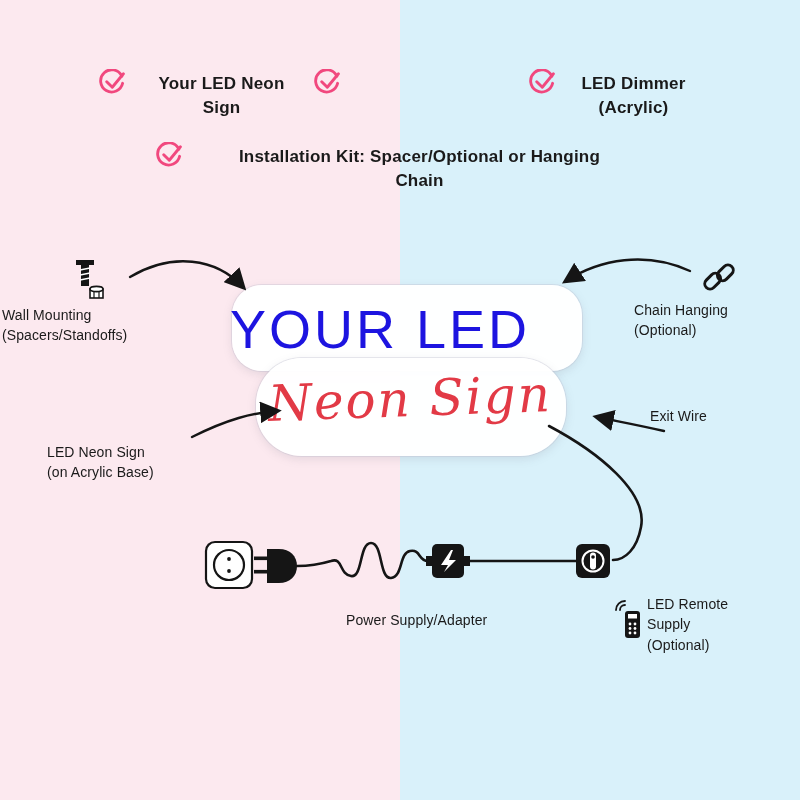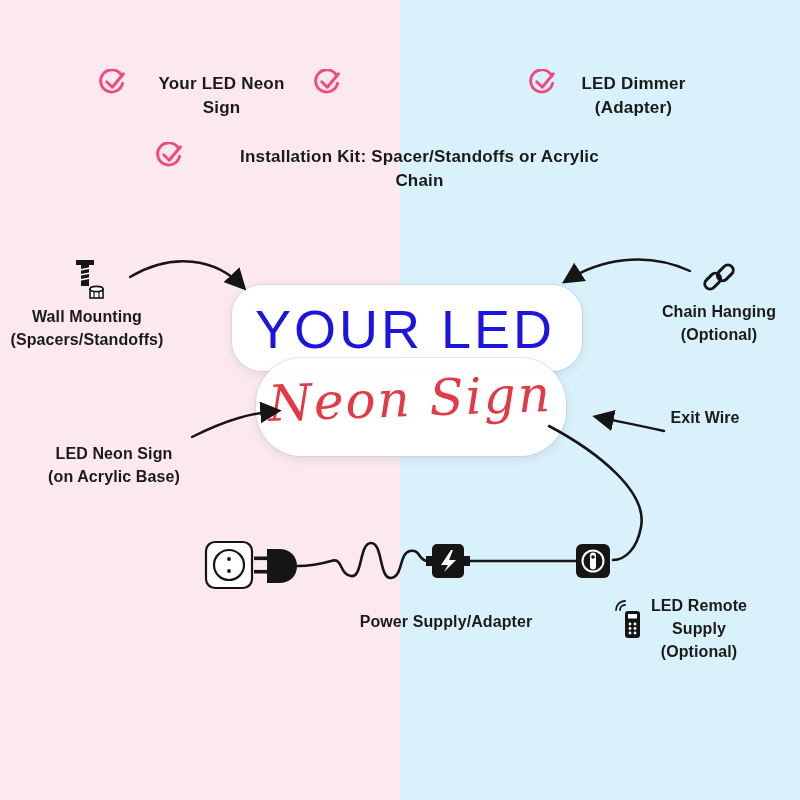--- a/index.html
+++ b/index.html
@@ -9,27 +9,27 @@
   .bg-right { position:absolute; left:400px; top:0; width:400px; height:800px; background:var(--bg-right,#d9f1fa); }
 
   .check-item { position:absolute; display:flex; gap:8px; align-items:flex-start; }
   .check-icon { width:27px; height:27px; flex:none; margin-top:-3px; }
   .check-item .txt { flex:1; white-space:pre-line; text-align:center; font-size:17px; font-weight:600; line-height:1.4; letter-spacing:0.2px; }
 
   .blob { position:absolute; background:rgba(255,255,255,0.96); box-shadow:0 0 0 1px rgba(190,190,205,0.35), 0 3px 10px rgba(120,120,140,0.18); }
   .blob-top    { left:232px; top:285px; width:350px; height:86px; border-radius:30px; }
   .blob-bottom { left:256px; top:358px; width:310px; height:98px; border-radius:46px; }
 
-  .sign-title { position:absolute; left:230px; top:298px; width:350px; text-align:center;
+  .sign-title { position:absolute; left:230px; top:298px; width:350px; 
                 font-size:54px; letter-spacing:3px; font-weight:400; color:var(--sign-blue,#1d14e0); }
   .sign-subtitle { position:absolute; left:250px; top:370px; width:320px; text-align:center;
                 font-family:"DejaVu Serif", serif; font-style:italic; font-size:50px; font-weight:500;
                 color:var(--sign-red,#e23a46); transform:rotate(-2deg); letter-spacing:2px; }
 
-  .small-label { position:absolute; font-size:16px; font-weight:700; text-align:center;
+  .small-label { position:absolute; font-size:14px; font-weight:400; text-align:left;
                  white-space:pre-line; line-height:1.45; letter-spacing:0.1px; }
 
   .icon-abs { position:absolute; }
   .overlay { position:absolute; left:0; top:0; width:800px; height:800px; }
 </style>
 </head>
 <body>
 
 <div class="canvas">
   <div class="bg-left"></div>
@@ -50,29 +50,29 @@
       <path d="M11,16 L18,23 L32,6" fill="none" stroke="var(--check-pink,#f1487e)" stroke-width="3.6" stroke-linecap="round" stroke-linejoin="round"></path>
     </svg>
   </div>
 
   <div class="check-item" style="left:528px;top:72px;width:176px">
     <svg class="check-icon" viewBox="0 0 34 34">
       <path d="M30,9 A14,14 0 1 0 31,18" fill="none" stroke="var(--check-pink,#f1487e)" stroke-width="3.6" stroke-linecap="round"></path>
       <path d="M11,16 L18,23 L32,6" fill="none" stroke="var(--check-pink,#f1487e)" stroke-width="3.6" stroke-linecap="round" stroke-linejoin="round"></path>
     </svg>
     <div class="txt">LED Dimmer
-(Adapter)</div>
+(Acrylic)</div>
   </div>
 
   <div class="check-item" style="left:155px;top:145px;width:494px">
     <svg class="check-icon" viewBox="0 0 34 34">
       <path d="M30,9 A14,14 0 1 0 31,18" fill="none" stroke="var(--check-pink,#f1487e)" stroke-width="3.6" stroke-linecap="round"></path>
       <path d="M11,16 L18,23 L32,6" fill="none" stroke="var(--check-pink,#f1487e)" stroke-width="3.6" stroke-linecap="round" stroke-linejoin="round"></path>
     </svg>
-    <div class="txt">Installation Kit: Spacer/Standoffs or Acrylic
+    <div class="txt">Installation Kit: Spacer/Optional or Hanging
 Chain</div>
   </div>
 
   <div class="blob blob-top"></div>
   <div class="blob blob-bottom"></div>
   <div class="sign-title">YOUR LED</div>
   <div class="sign-subtitle">Neon Sign</div>
 
   <svg class="icon-abs" style="left:68px;top:258px;width:36px;height:44px" viewBox="0 0 36 44">
     <rect x="8" y="2" width="18" height="5" fill="#151515"></rect>
@@ -145,20 +145,20 @@
       <circle cx="593" cy="561" r="10.5" fill="none" stroke="#fff" stroke-width="2"></circle>
       <rect x="590" y="552.5" width="6" height="17" rx="3" fill="#fff"></rect>
       <circle cx="593" cy="557" r="1.8" fill="#151515"></circle>
     </g>
   </svg>
 
   <div class="small-label" style="left:2px;top:305px;width:170px">Wall Mounting
 (Spacers/Standoffs)</div>
   <div class="small-label" style="left:634px;top:300px;width:170px">Chain Hanging
 (Optional)</div>
-  <div class="small-label" style="left:29px;top:442px;width:170px">LED Neon Sign
+  <div class="small-label" style="left:47px;top:442px;width:170px">LED Neon Sign
 (on Acrylic Base)</div>
   <div class="small-label" style="left:650px;top:406px;width:110px">Exit Wire</div>
   <div class="small-label" style="left:346px;top:610px;width:200px">Power Supply/Adapter</div>
   <div class="small-label" style="left:647px;top:594px;width:104px">LED Remote
 Supply
 (Optional)</div>
 </div>
 
 </body></html>

